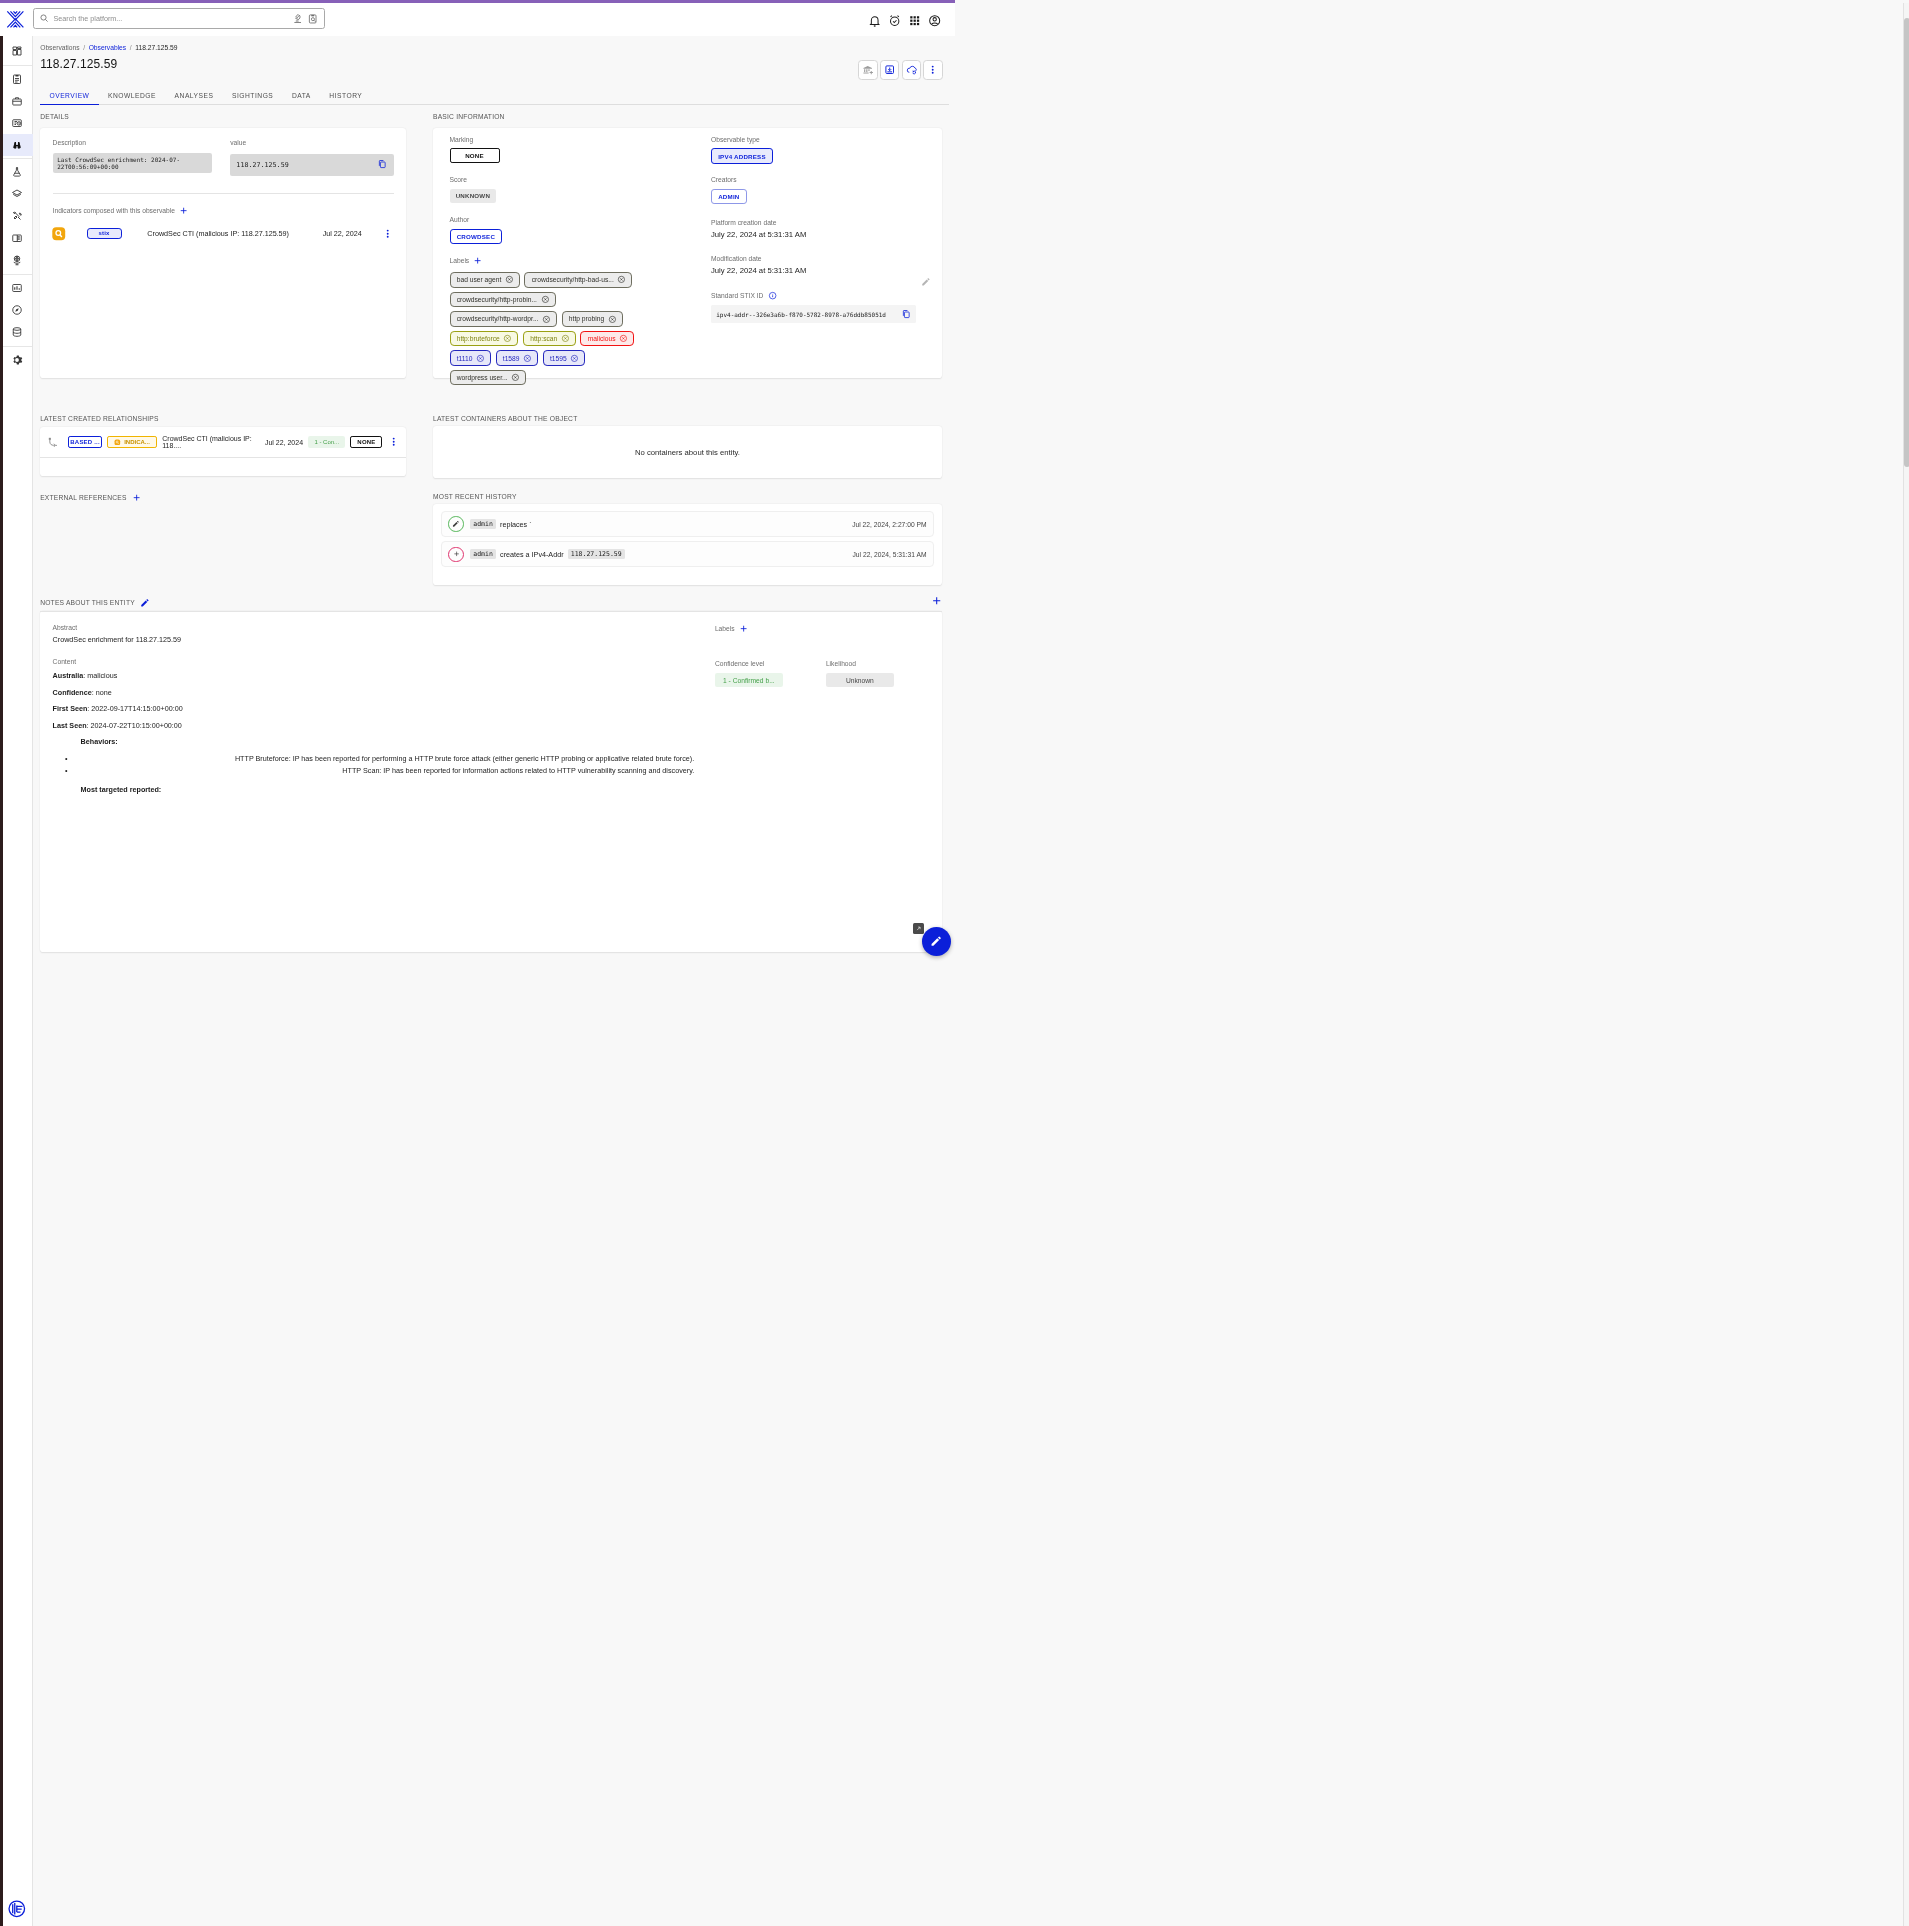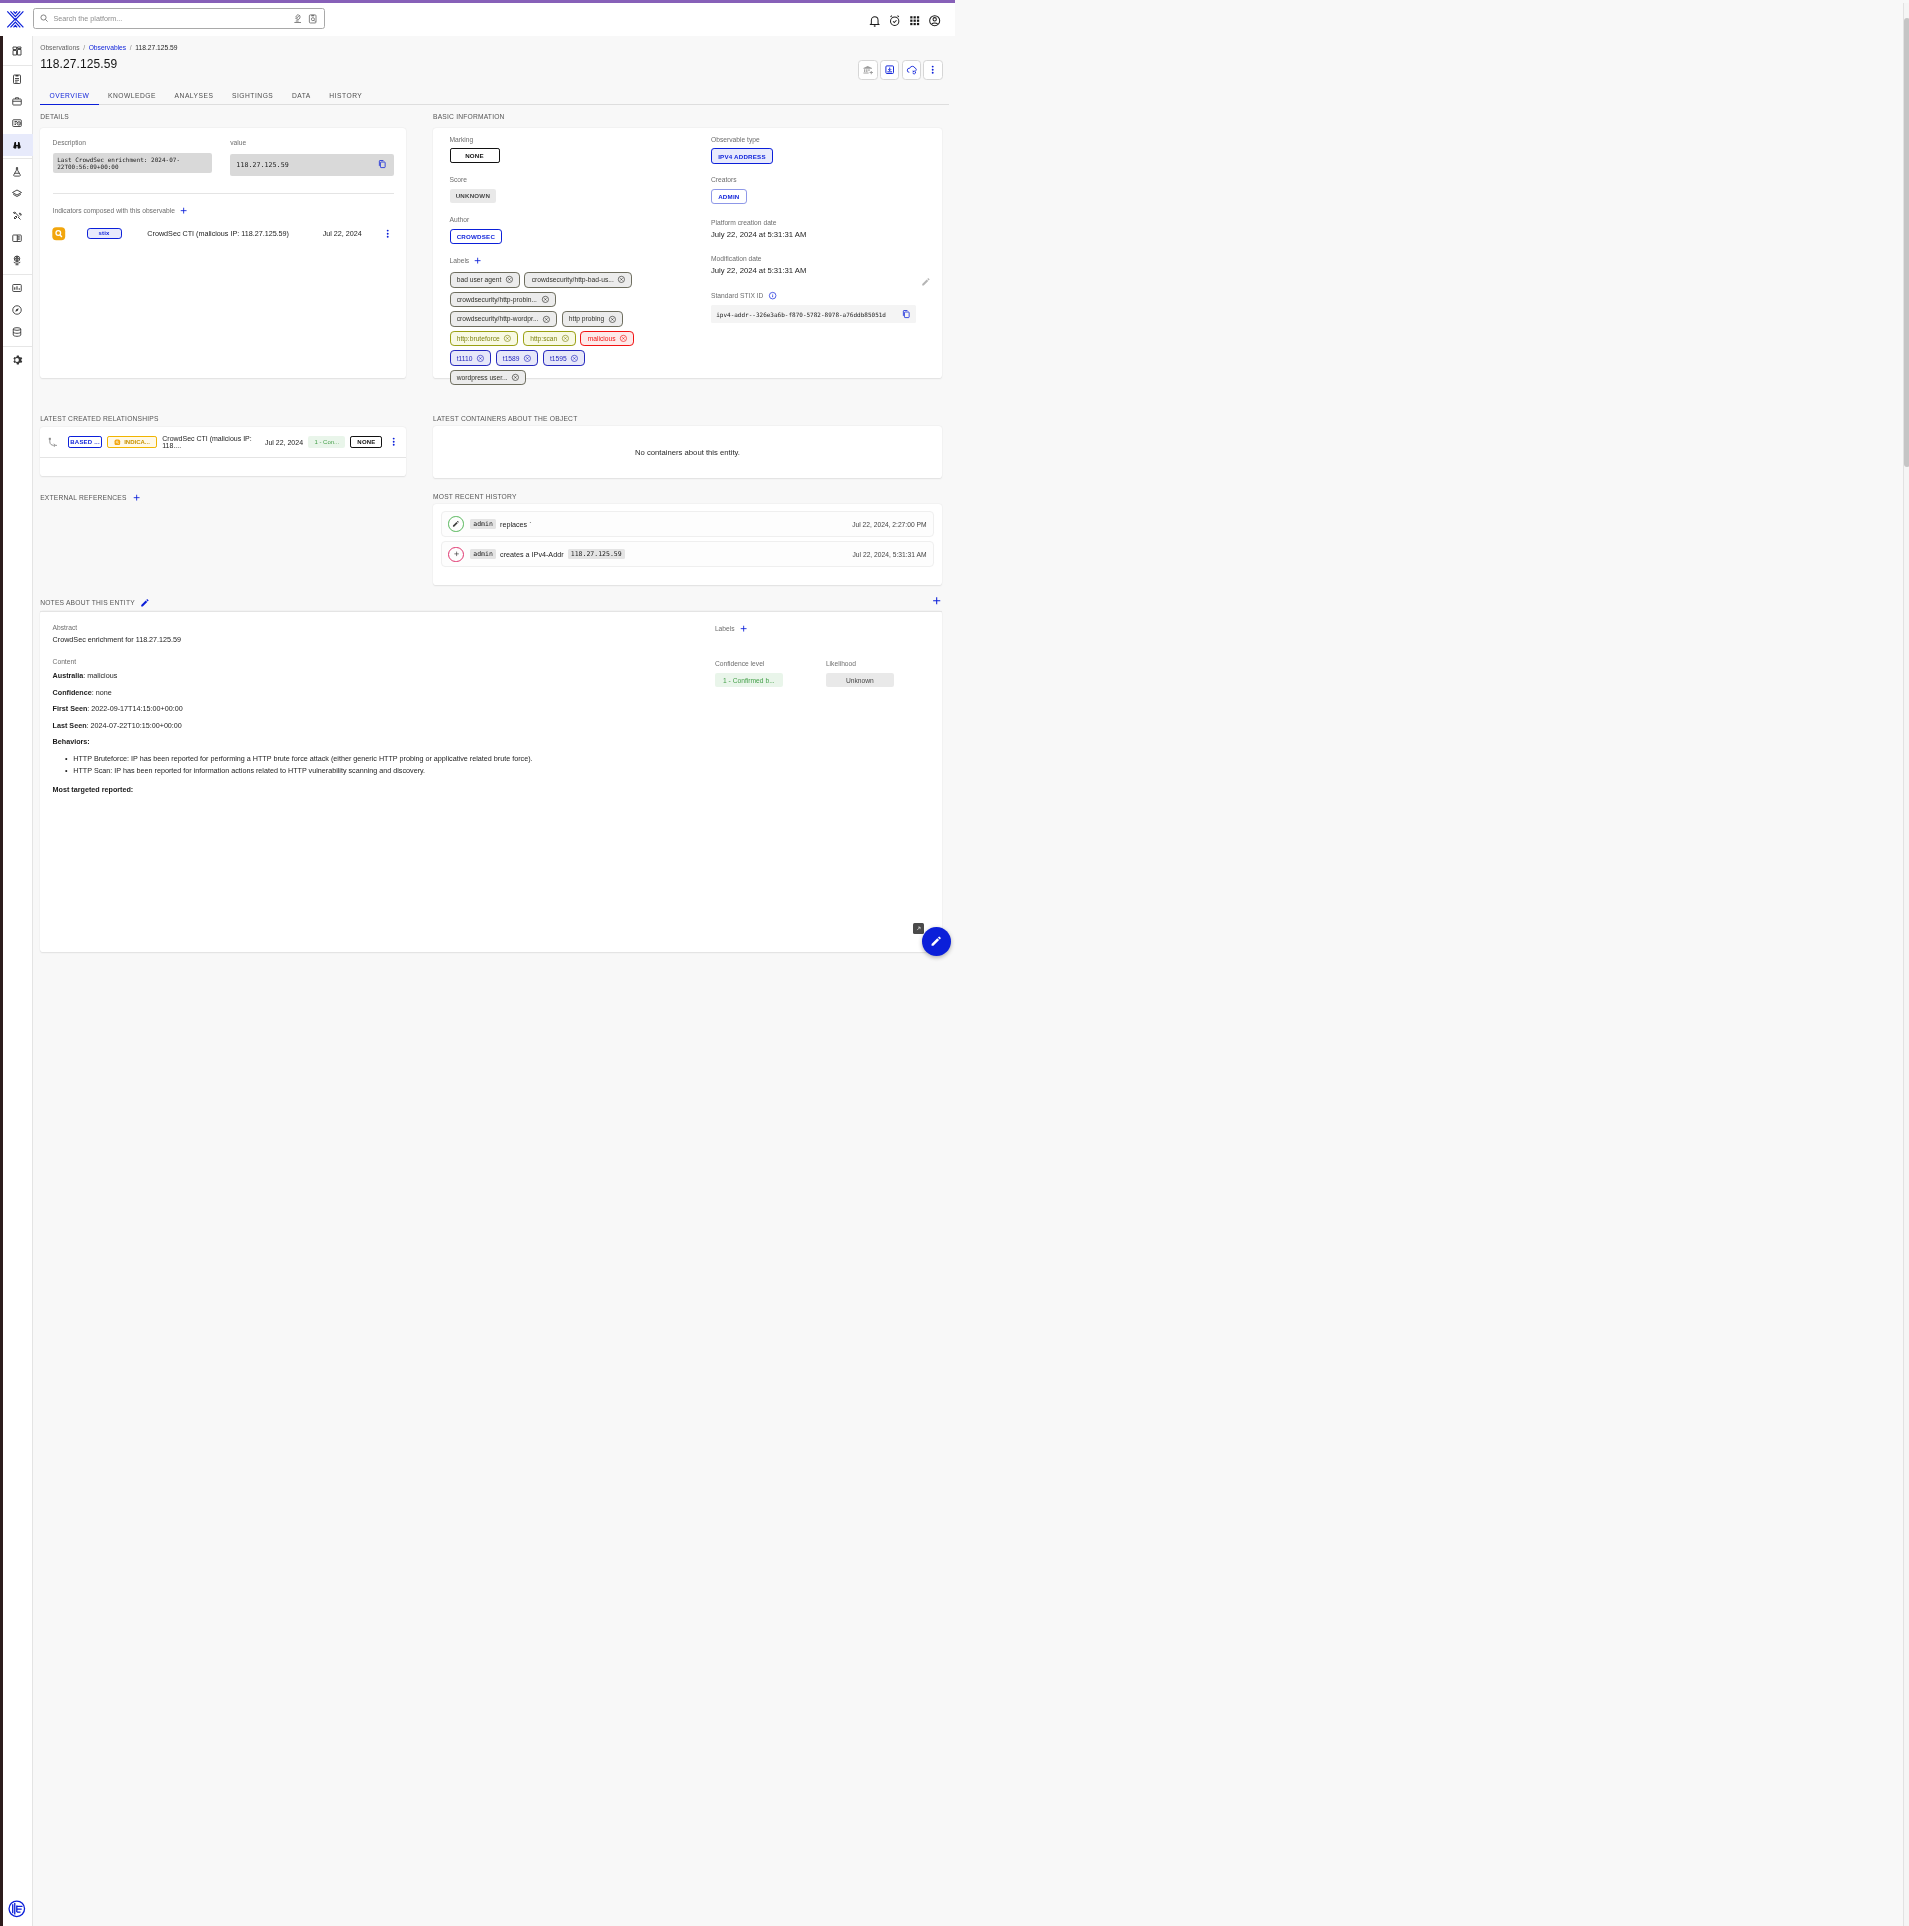--- a/index.html
+++ b/index.html
@@ -64,23 +64,23 @@
   .lc-navy { border-color:#2326bd; color:#2326bd; background:#e7e8f9; }
   .lrow { display:flex; gap:4.6px; margin-bottom:4.1px; }
   .mono { font-family:"DejaVu Sans Mono", monospace; }
   .codebox { background:#d9d9d9; border-radius:2.1px; }
   .dots-ic { width:11.4px; height:11.4px; color:#0b1fd9; cursor:pointer; }
   .copy-ic { width:10.3px; height:10.3px; color:#0b1fd9; cursor:pointer; }
   .divider { height:0.5px; background:#e4e4e4; }
   
   .note-p { font-size:7.2px; color:#1c1c1c; margin-bottom:6.7px; line-height:9.8px; }
   .note-p b { font-weight:700; }
-  .note-h { font-size:7.2px; font-weight:700; margin-bottom:6.7px; }
+  .note-h { font-size:7.2px; font-weight:700; margin-bottom:6.7px;margin-left:28px; }
   ul.note-ul { list-style:none; margin:2.1px 0 8.3px 3.1px; }
-  ul.note-ul li { font-size:7.2px; line-height:11.4px; color:#1c1c1c; padding-left:8.3px; position:relative; }
+  ul.note-ul li { font-size:7.2px; line-height:11.4px; color:#1c1c1c; padding-left:8.3px; position:relative;text-align:right; }
   ul.note-ul li::before { content:"•"; position:absolute; left:0; top:0; font-size:7.2px; }
   ul.note-ul.behav li { line-height:12px; }
   
   #fab { left:922px; top:927px; width:29px; height:29px; border-radius:50%; background:#0b1fd9; display:flex; align-items:center; justify-content:center; box-shadow:0 1.5px 4.1px rgba(0,0,0,.3); cursor:pointer; z-index:45; }
   #fab svg { width:12.4px; height:12.4px; color:#fff; }
   #mini-ext { left:913px; top:923px; width:11.4px; height:11.4px; background:#4a4a4a; border-radius:1.5px; display:flex; align-items:center; justify-content:center; color:#fff; z-index:44; font-size:6.7px; }
   .hist-row { display:flex; align-items:center; gap:6.2px; background:#fdfdfd; border:0.5px solid #efefef; border-radius:4.1px; padding:4.1px 6.2px; margin-bottom:4.6px; }
   .hist-circle { width:15.5px; height:15.5px; border-radius:50%; border:0.8px solid; display:flex; align-items:center; justify-content:center; flex:none; }
   .hist-circle svg { width:7.7px; height:7.7px; color:#3c3c3c; }
   .hist-msg { flex:1; font-size:7.2px; color:#222; display:flex; align-items:center; gap:4.1px; }

